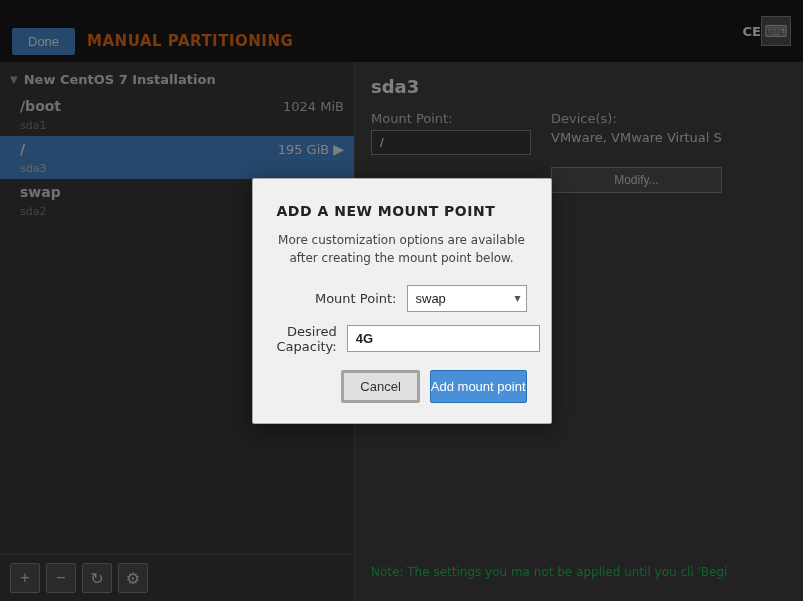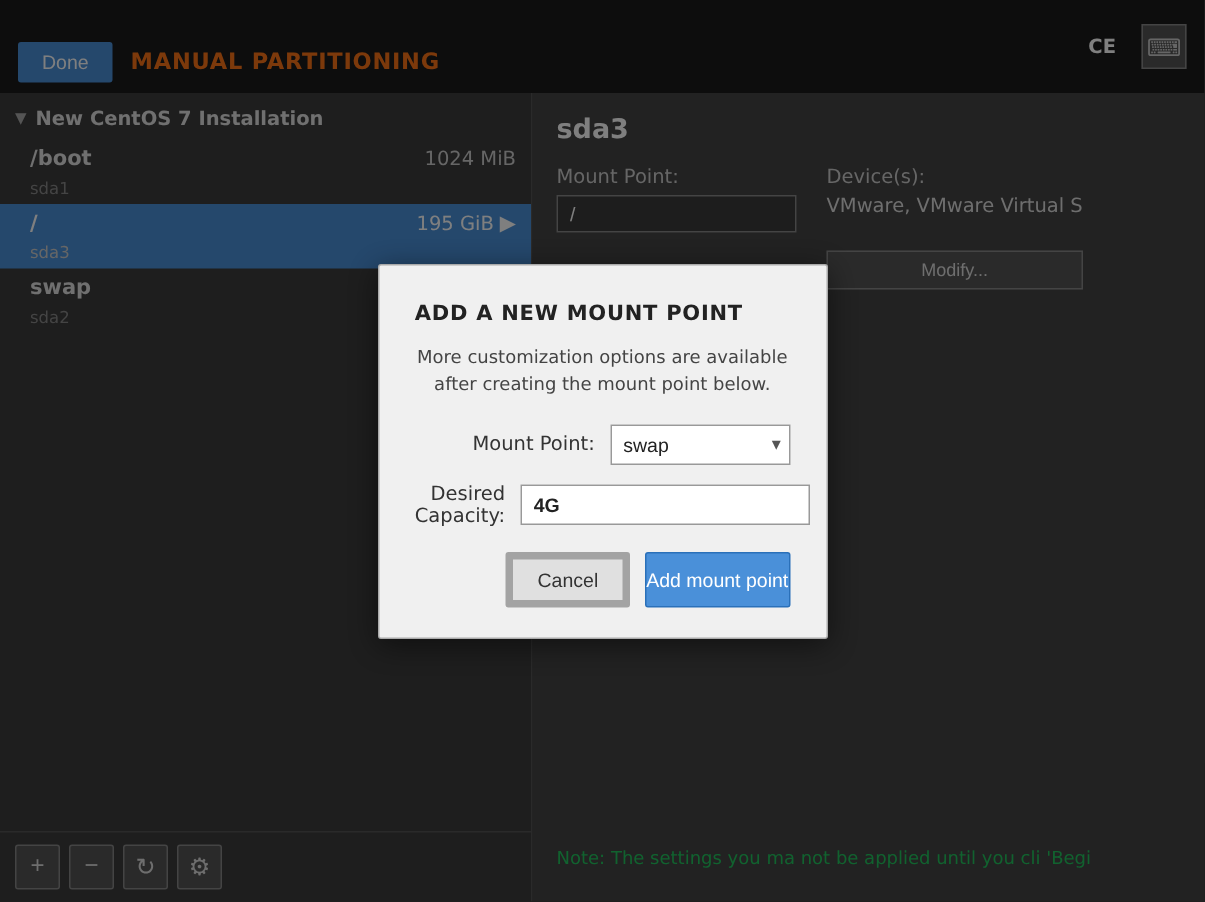--- a/index.html
+++ b/index.html
@@ -34,21 +34,21 @@
       color: #fff;
       border: none;
       padding: 6px 16px;
       font-size: 13px;
       cursor: pointer;
       border-radius: 2px;
     }
     .header-right {
       display: flex;
       align-items: center;
-      gap: 17px;
+      gap: 0;
     }
     .keyboard-icon {
       width: 30px;
       height: 30px;
       background: #555;
       border: 1px solid #888;
       display: flex;
       align-items: center;
       justify-content: center;
       cursor: pointer;
@@ -305,21 +305,21 @@
       font-weight: bold;
     }
     .modal-buttons {
       display: flex;
       justify-content: flex-end;
       gap: 10px;
       margin-top: 16px;
     }
     .cancel-btn {
       background: #e0e0e0;
-      border: 5px solid #a3a3a3;
+      border: 3px solid #a3a3a3;
       color: #333;
       padding: 6px 16px;
       font-size: 13px;
       cursor: pointer;
       border-radius: 2px;
     }
     .add-mount-btn {
       background: #4a90d9;
       border: 1px solid #2a70b9;
       color: #fff;

